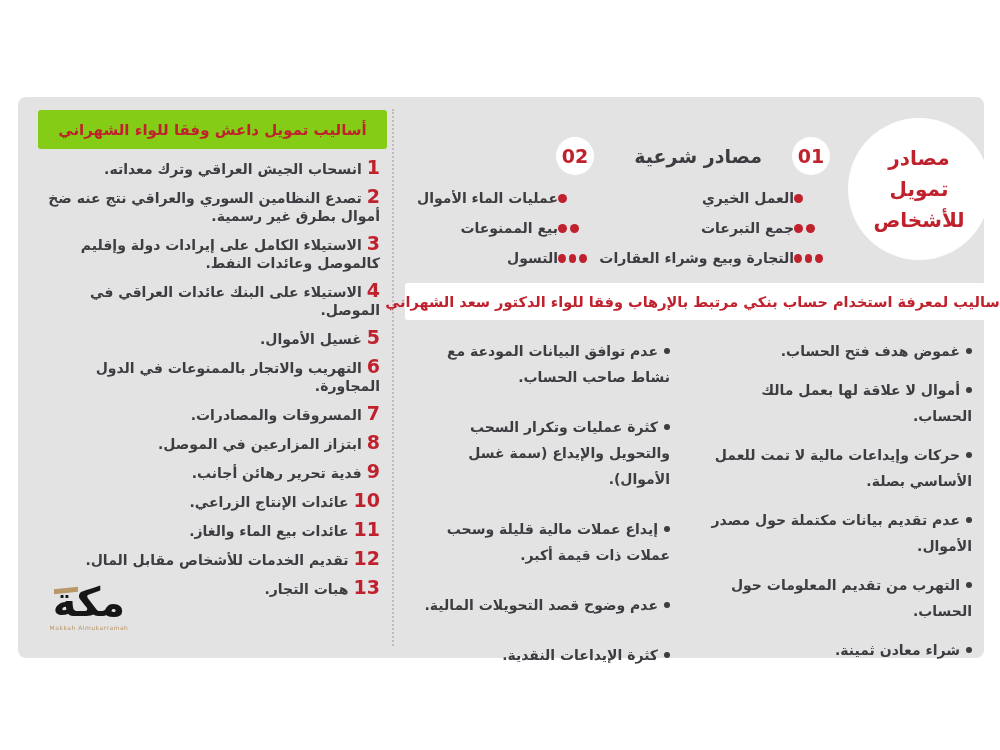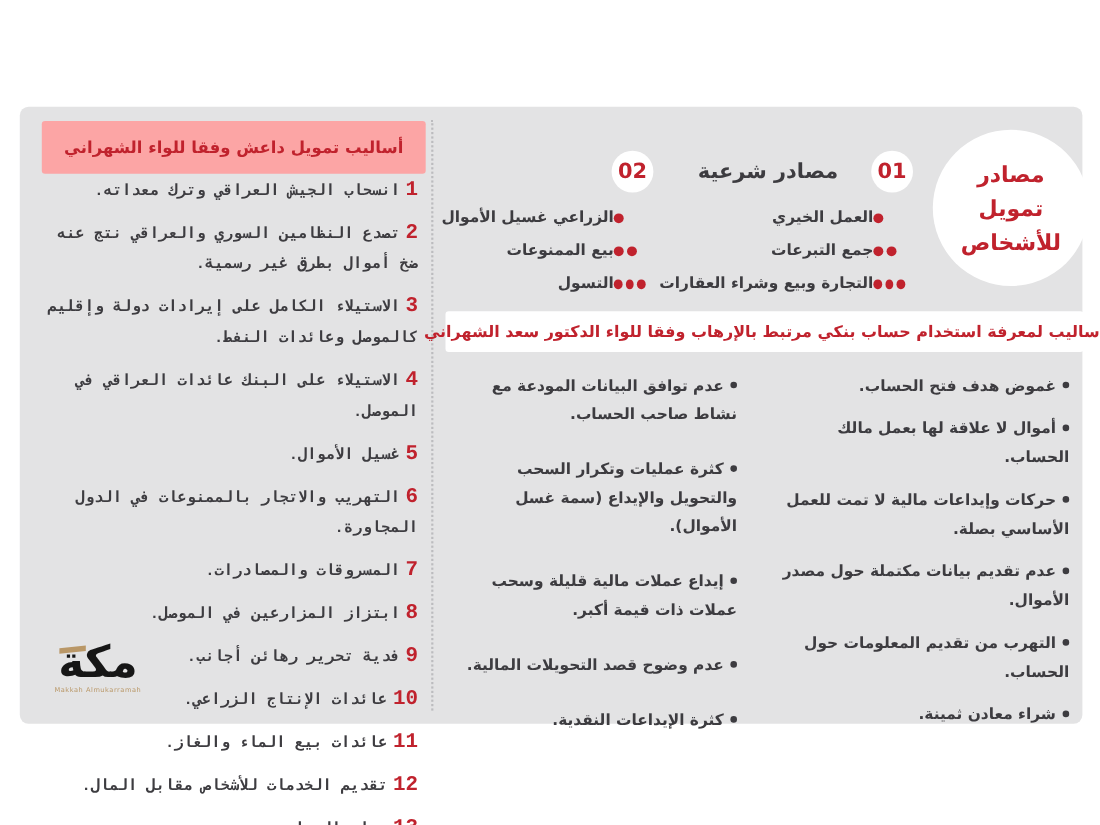--- a/index.html
+++ b/index.html
@@ -14,28 +14,28 @@
   .panel{
     position:absolute;left:18px;top:97px;width:966px;height:561px;
     background:var(--panel);border-radius:8px;
   }
   .divider{
     position:absolute;left:374px;top:12px;bottom:12px;width:0;
     border-left:2px dotted #bcbcbf;
   }
   
   .daesh-header{
-    position:absolute;left:20px;top:13px;width:349px;height:48px;
-    background:#fca5a5;border-radius:3px;display:flex;align-items:center;justify-content:center;
+    position:absolute;left:20px;top:13px;width:349px;height:39px;
+    background:#84cc16;border-radius:3px;display:flex;align-items:center;justify-content:center;
   }
   .daesh-header span{color:var(--accent);font-size:15px;font-weight:bold;direction:rtl;}
   .daesh-list{
     position:absolute;left:16px;top:61px;width:346px;direction:rtl;text-align:right;
   }
-  .daesh-item{font-size:14px;font-weight:bold;color:var(--dark);line-height:28px;margin-bottom:9px;font-family:Liberation Mono, monospace;}
+  .daesh-item{font-size:14px;font-weight:bold;color:var(--dark);line-height:18px;margin-bottom:9px;}
   .daesh-item .num{color:var(--accent);font-size:19px;font-weight:bold;margin-left:5px;}
   
   .title-circle{
     position:absolute;left:830px;top:21px;width:142px;height:142px;border-radius:50%;
     background:#ffffff;display:flex;flex-direction:column;align-items:center;justify-content:center;
     text-align:right;
   }
   .title-circle div{color:var(--accent);font-size:20px;font-weight:bold;line-height:31px;direction:rtl;}
   
   .source-group{position:absolute;top:40px;width:240px;}
@@ -136,21 +136,21 @@
         </div>
       </div>
   </div>
 
   <div class="source-group sec02">
     <div class="group-header">
       <span class="badge">02</span>
     </div>
     <div id="sec02-rows">
         <div class="source-row">
-          <span class="row-label">الزراعي غسيل الأموال</span>
+          <span class="row-label">عمليات الماء الأموال</span>
           <span class="dots">
             <span class="dot"></span>
           </span>
         </div>
         <div class="source-row">
           <span class="row-label">بيع الممنوعات</span>
           <span class="dots">
             <span class="dot"></span>
             <span class="dot"></span>
           </span>

